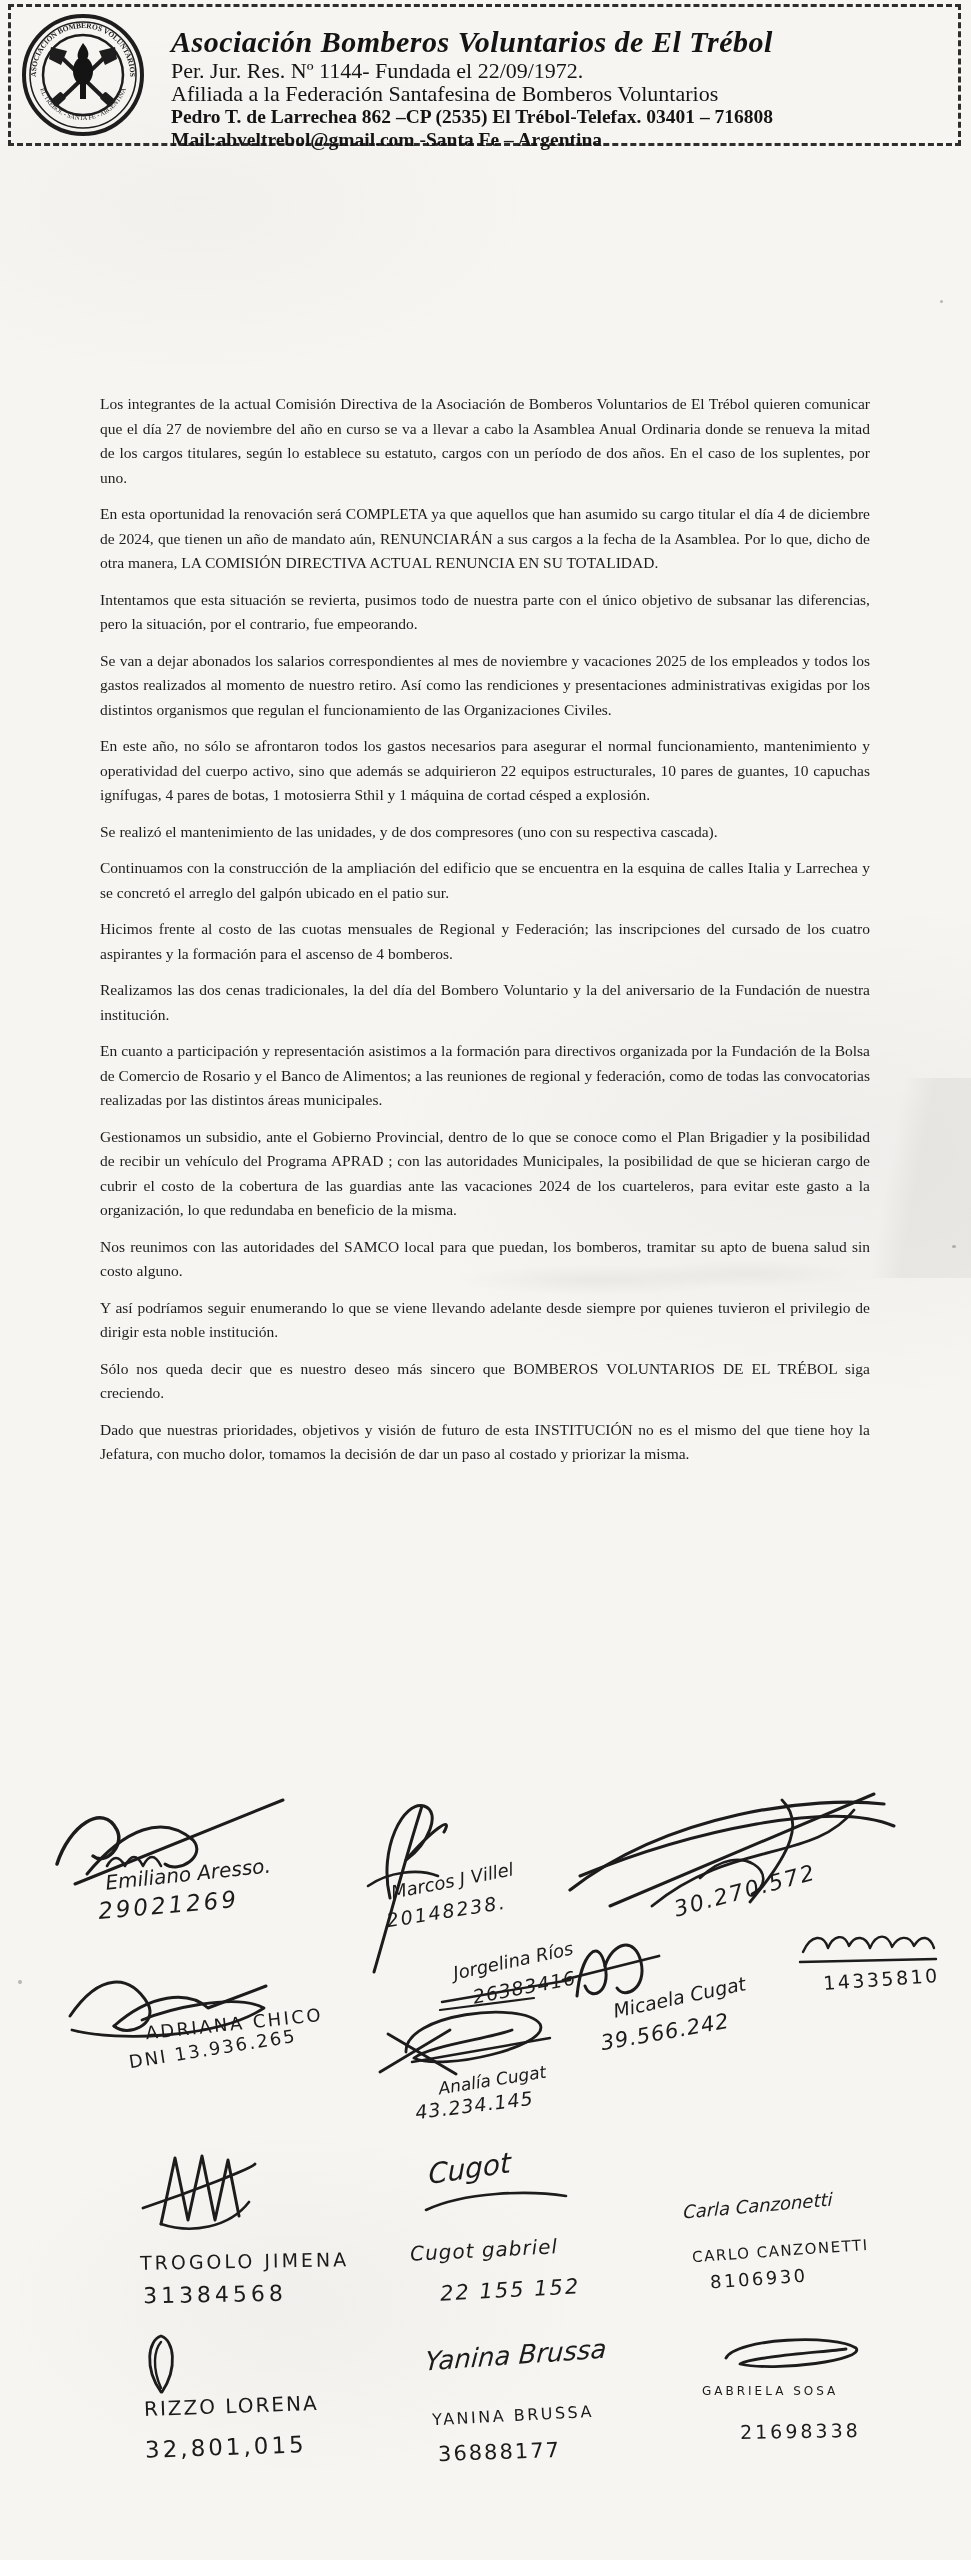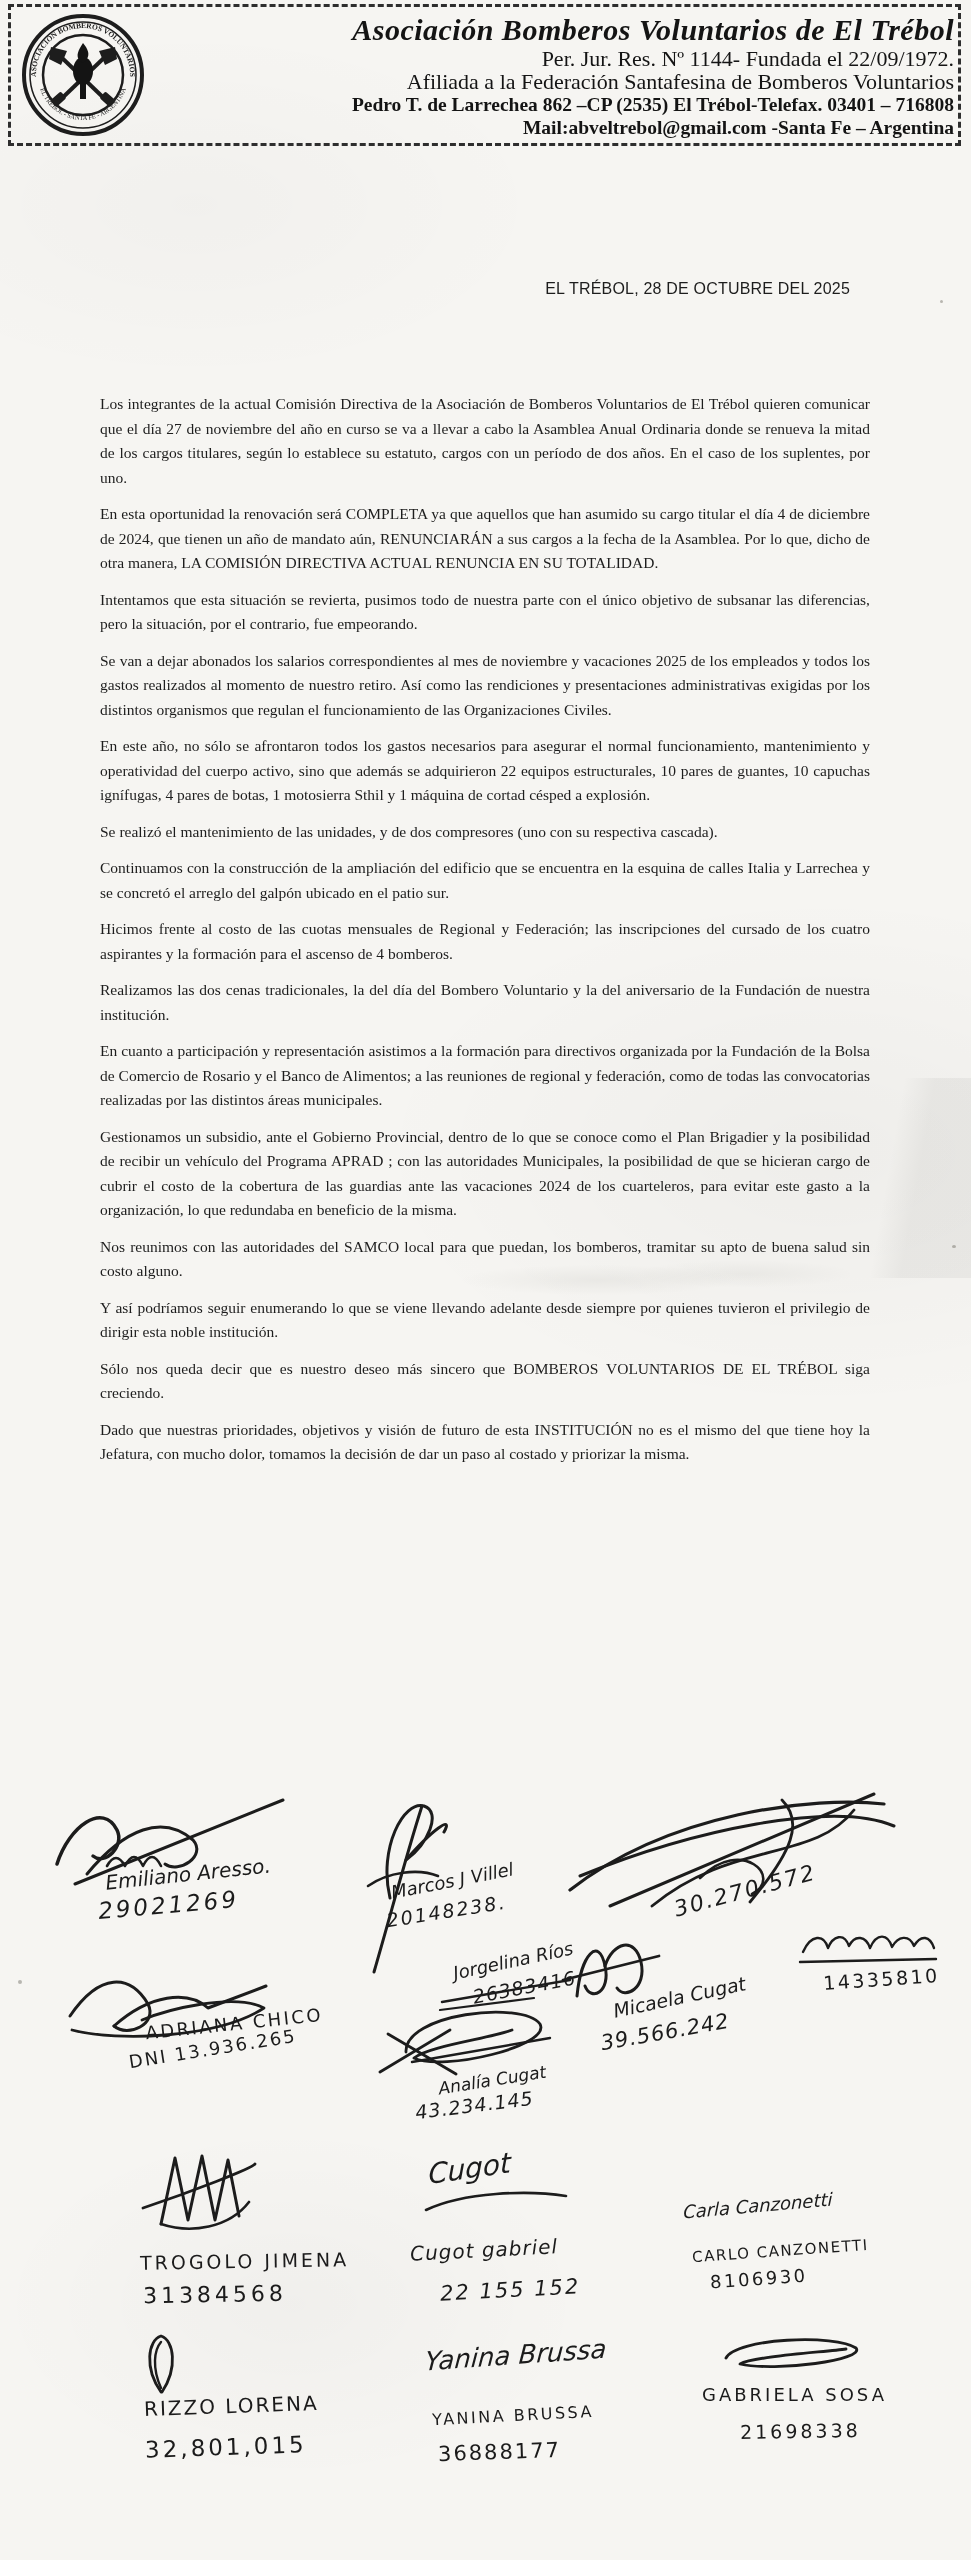--- a/index.html
+++ b/index.html
@@ -16,21 +16,21 @@
     font-family:"Liberation Sans", sans-serif;
     color:#1d1d1d;
   }
   
   .letterhead{
     position:absolute;left:8px;top:4px;right:10px;height:142px;
     border:3px dashed #2e2e2e;
     box-sizing:border-box;
   }
   .seal{position:absolute;left:10px;top:6px;width:124px;height:124px;}
-  .head-text{position:absolute;left:160px;top:6px;right:4px;text-align:right;
+  .head-text{position:absolute;left:160px;top:18px;right:4px;text-align:left;
     font-family:"Liberation Serif", serif;color:#141414;}
   .h-title{font-size:30px;font-weight:bold;font-style:italic;line-height:34px;letter-spacing:0.5px;}
   .h-line{font-size:22px;line-height:23px;}
   .h-line.bold{font-weight:bold;font-size:19.5px;}
   
   .place-date{position:absolute;top:280px;left:0;width:850px;text-align:right;
     font-size:16px;letter-spacing:0.2px;}
   .doc-title{position:absolute;top:357px;left:0;width:100%;text-align:center;
     font-size:16px;letter-spacing:0.5px;}
   .letter-body{position:absolute;top:392px;left:100px;width:770px;
@@ -92,21 +92,20 @@
     </div>
     <div class="head-text">
       <div class="h-title">Asociación Bomberos Voluntarios de El Trébol</div>
       <div class="h-line">Per. Jur. Res. Nº 1144- Fundada el 22/09/1972.</div>
       <div class="h-line">Afiliada a la Federación Santafesina de Bomberos Voluntarios</div>
       <div class="h-line bold">Pedro T. de Larrechea 862 –CP (2535) El Trébol-Telefax. 03401 – 716808</div>
       <div class="h-line bold">Mail:abveltrebol@gmail.com -Santa Fe – Argentina</div>
     </div>
   </div>
 
-  <div class="place-date">EL TRÉBOL, 28 DE OCTUBRE DEL 2025</div>
 
   <div class="letter-body">
     <p>Los integrantes de la actual Comisión Directiva de la Asociación de Bomberos Voluntarios de El Trébol quieren comunicar que el día 27 de noviembre del año en curso se va a llevar a cabo la Asamblea Anual Ordinaria donde se renueva la mitad de los cargos titulares, según lo establece su estatuto, cargos con un período de dos años. En el caso de los suplentes, por uno.</p>
     <p>En esta oportunidad la renovación será COMPLETA ya que aquellos que han asumido su cargo titular el día 4 de diciembre de 2024, que tienen un año de mandato aún, RENUNCIARÁN a sus cargos a la fecha de la Asamblea. Por lo que, dicho de otra manera, LA COMISIÓN DIRECTIVA ACTUAL RENUNCIA EN SU TOTALIDAD.</p>
     <p>Intentamos que esta situación se revierta, pusimos todo de nuestra parte con el único objetivo de subsanar las diferencias, pero la situación, por el contrario, fue empeorando.</p>
     <p>Se van a dejar abonados los salarios correspondientes al mes de noviembre y vacaciones 2025 de los empleados y todos los gastos realizados al momento de nuestro retiro. Así como las rendiciones y presentaciones administrativas exigidas por los distintos organismos que regulan el funcionamiento de las Organizaciones Civiles.</p>
     <p>En este año, no sólo se afrontaron todos los gastos necesarios para asegurar el normal funcionamiento, mantenimiento y operatividad del cuerpo activo, sino que además se adquirieron 22 equipos estructurales, 10 pares de guantes, 10 capuchas ignífugas, 4 pares de botas, 1 motosierra Sthil y 1 máquina de cortad césped a explosión.</p>
     <p>Se realizó el mantenimiento de las unidades, y de dos compresores (uno con su respectiva cascada).</p>
     <p>Continuamos con la construcción de la ampliación del edificio que se encuentra en la esquina de calles Italia y Larrechea y se concretó el arreglo del galpón ubicado en el patio sur.</p>
     <p>Hicimos frente al costo de las cuotas mensuales de Regional y Federación; las inscripciones del cursado de los cuatro aspirantes y la formación para el ascenso de 4 bomberos.</p>
@@ -235,21 +234,21 @@
 
     <div class="sig hw-cursive" style="left:425px;top:560px;font-size:26px;transform:rotate(-4deg) skewX(-8deg);">Yanina Brussa</div>
     <div class="sig hw-print" style="left:432px;top:626px;font-size:16px;letter-spacing:2.5px;transform:rotate(-3deg);">YANINA BRUSSA</div>
     <div class="sig hw-print" style="left:438px;top:660px;font-size:21px;letter-spacing:2px;transform:rotate(-2deg);">36888177</div>
 
     <div class="scribble" style="left:706px;top:552px;width:170px;height:42px;">
       <svg viewBox="0 0 170 42">
         <path d="M20,26 C30,6 130,2 150,16 C160,28 70,40 34,32 C48,24 120,20 140,17" stroke-width="2.8"></path>
       </svg>
     </div>
-    <div class="sig hw-print" style="left:702px;top:604px;font-size:18px;letter-spacing:3px;">GABRIELA SOSA</div>
+    <div class="sig hw-print" style="left:702px;top:604px;font-size:12px;letter-spacing:3px;">GABRIELA SOSA</div>
     <div class="sig hw-print" style="left:740px;top:640px;font-size:19px;letter-spacing:3px;transform:rotate(-1deg);">21698338</div>
 
   </div>
 
   <div class="artifact-edge"></div>
   <div class="artifact-ghost"></div>
   <div class="speck" style="left:940px;top:300px;width:3px;height:3px;"></div>
   <div class="speck" style="left:952px;top:1245px;width:4px;height:3px;"></div>
   <div class="speck" style="left:18px;top:1980px;width:4px;height:4px;"></div>
 

